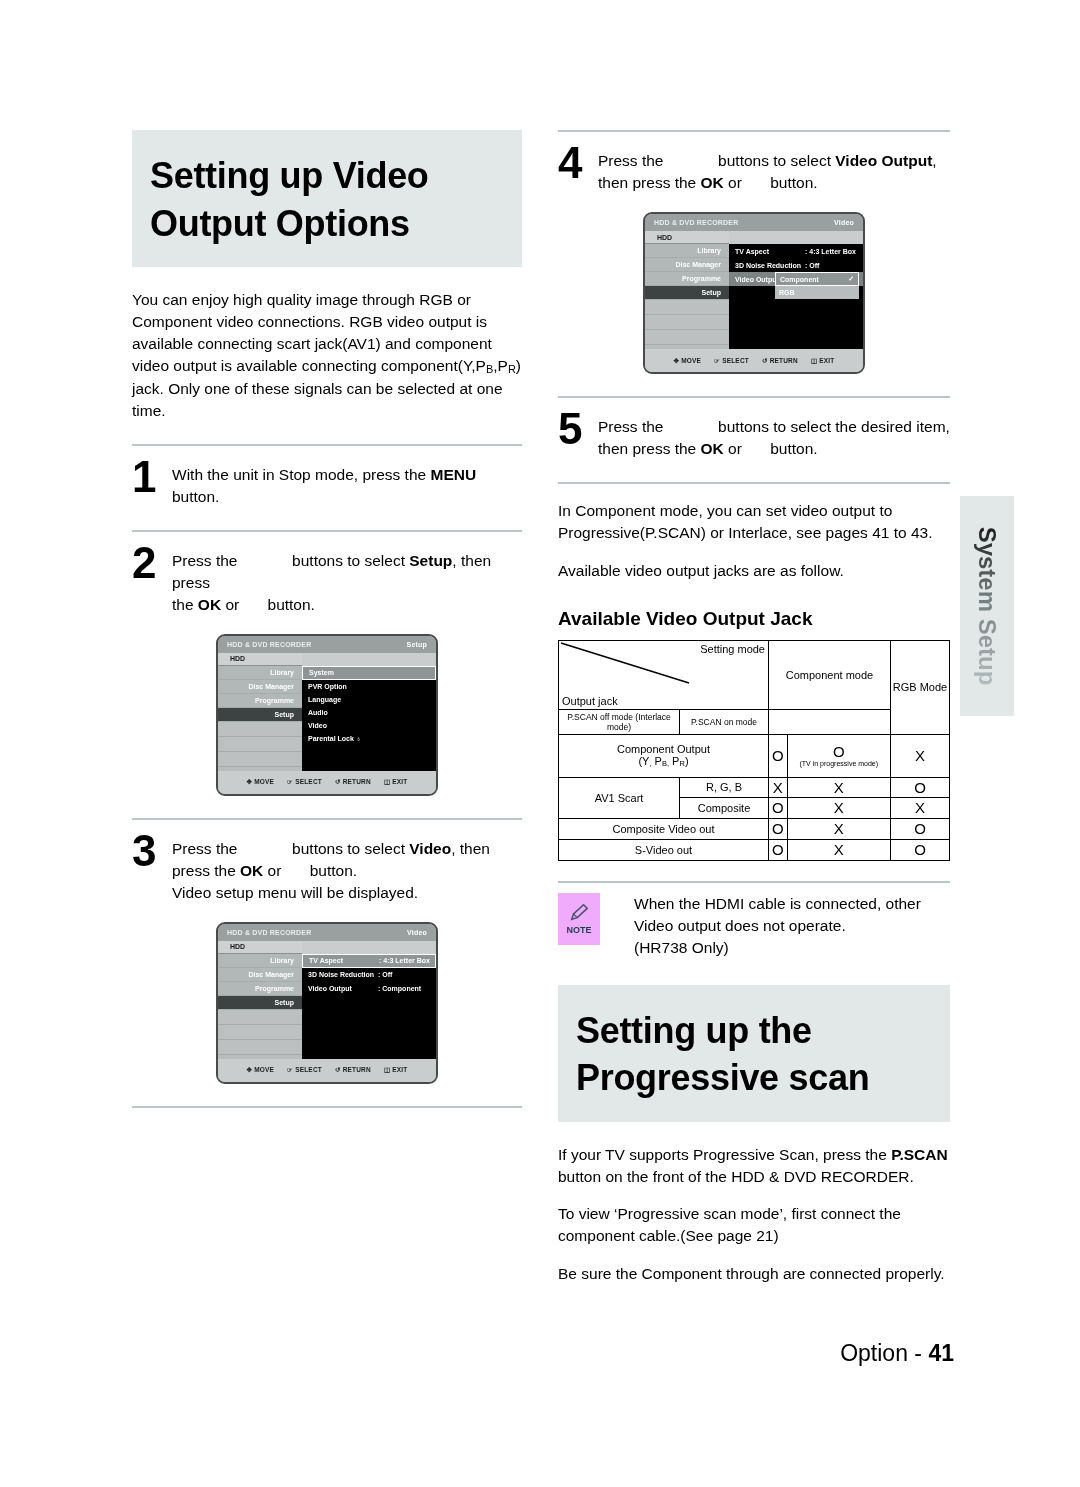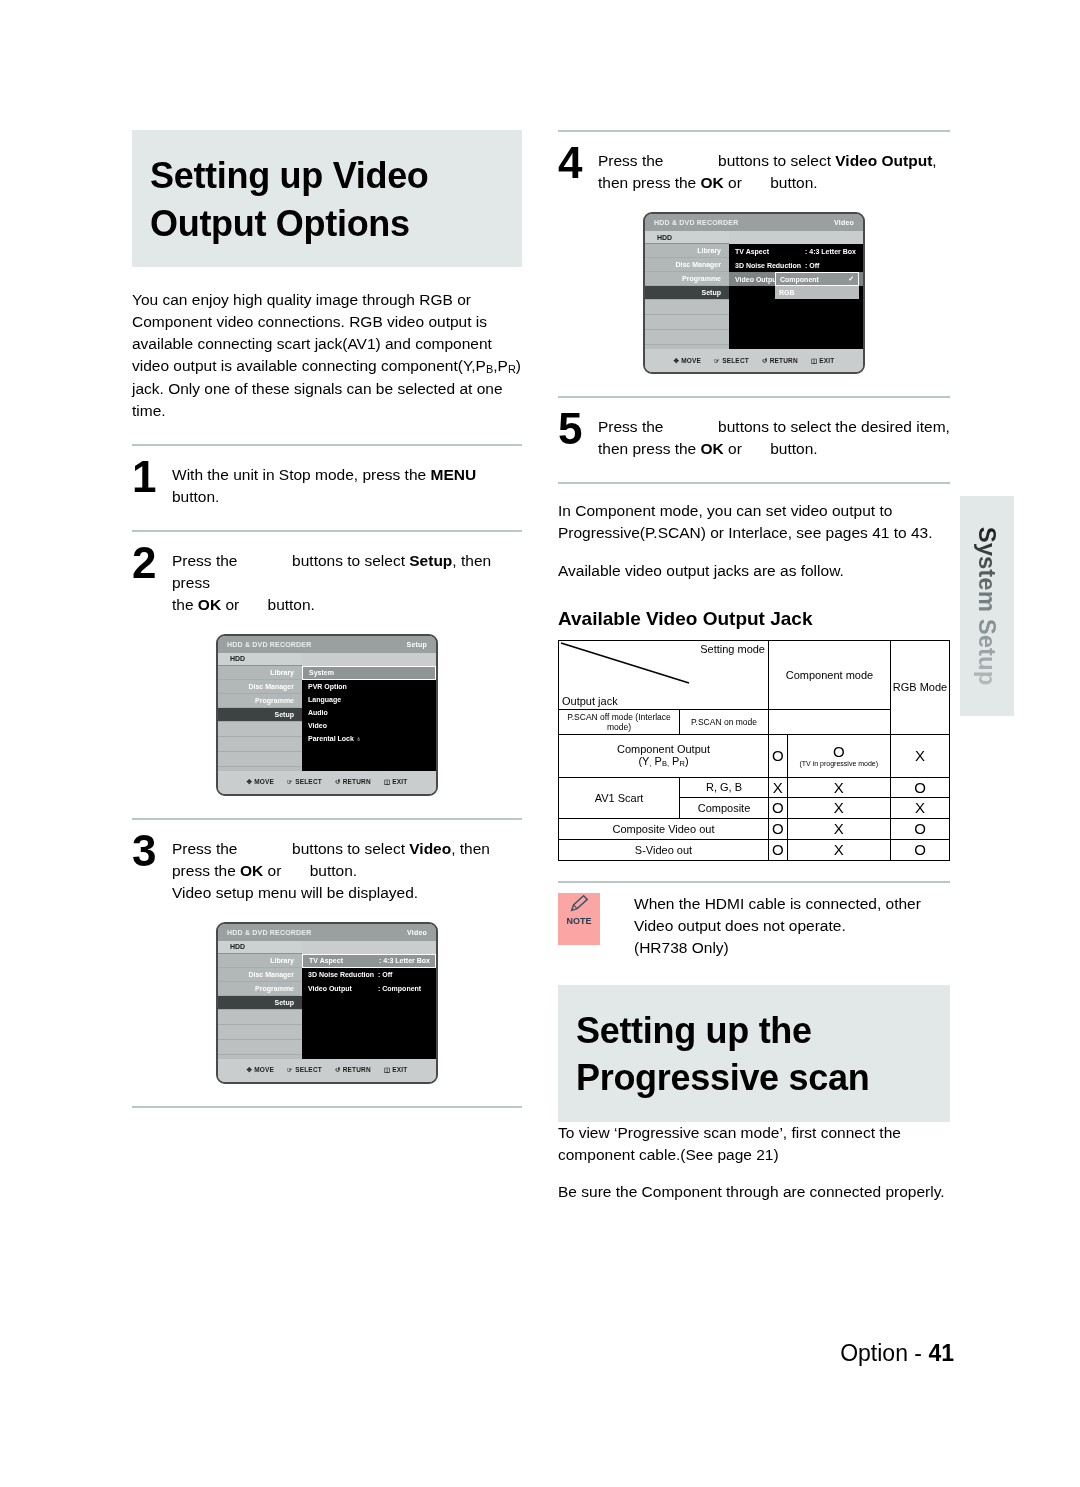--- a/index.html
+++ b/index.html
@@ -146,22 +146,22 @@
   .corner .sm-bot{position:absolute;left:3px;bottom:2px;font-size:11px;}
   .corner svg{position:absolute;left:0;top:0;}
   .tiny{font-size:8.5px;}
   .sub{font-size:7.5px;vertical-align:-1px;}
 
   
   .note-wrap{margin-top:20px;}
   .note-rule{height:2px;background:#b9c8c7;}
   .note-body{display:flex;margin-top:10px;}
   .note-badge{
-    width:42px;flex:0 0 42px;height:52px;background:#fca5a5;
-    display:flex;flex-direction:column;align-items:center;
+    width:42px;flex:0 0 42px;height:52px;background:#f0abfc;
+    display:flex;flex-direction:column;align-items:center;justify-content:center;
   }
   .note-badge .lbl{font-size:9px;font-weight:bold;color:#1d3d4d;margin-top:1px;}
   .note-txt{font-size:15.5px;line-height:1.42;padding-left:34px;}
 
   
   .side-tab{
     position:absolute;left:960px;top:496px;width:54px;height:220px;
     background:#e2e8e7;
   }
   .side-tab .lbl{
@@ -452,20 +452,21 @@
           <span>Video output does not operate.</span><br>
           <span>(HR738 Only)</span>
         </div>
       </div>
     </div>
 
     <div class="banner" style="margin-top:26px;">
       <h1>Setting up the Progressive scan</h1>
     </div>
 
+    <p class="intro" style="margin-top:22px;"><span>If your TV supports Progressive Scan, press the </span><b>P.SCAN</b><span> button on the front of the HDD &amp; DVD RECORDER.</span></p>
     <p class="intro" style="margin-top:0;">To view ‘Progressive scan mode’, first connect the component cable.(See page 21)</p>
     <p class="intro" style="margin-top:12px;">Be sure the Component through are connected properly.</p>
   </div>
 
   <div class="side-tab">
     <span class="lbl">System Setup</span>
   </div>
 
   <div class="footer">
     <span class="en">Option - </span><span class="pg">41</span>

